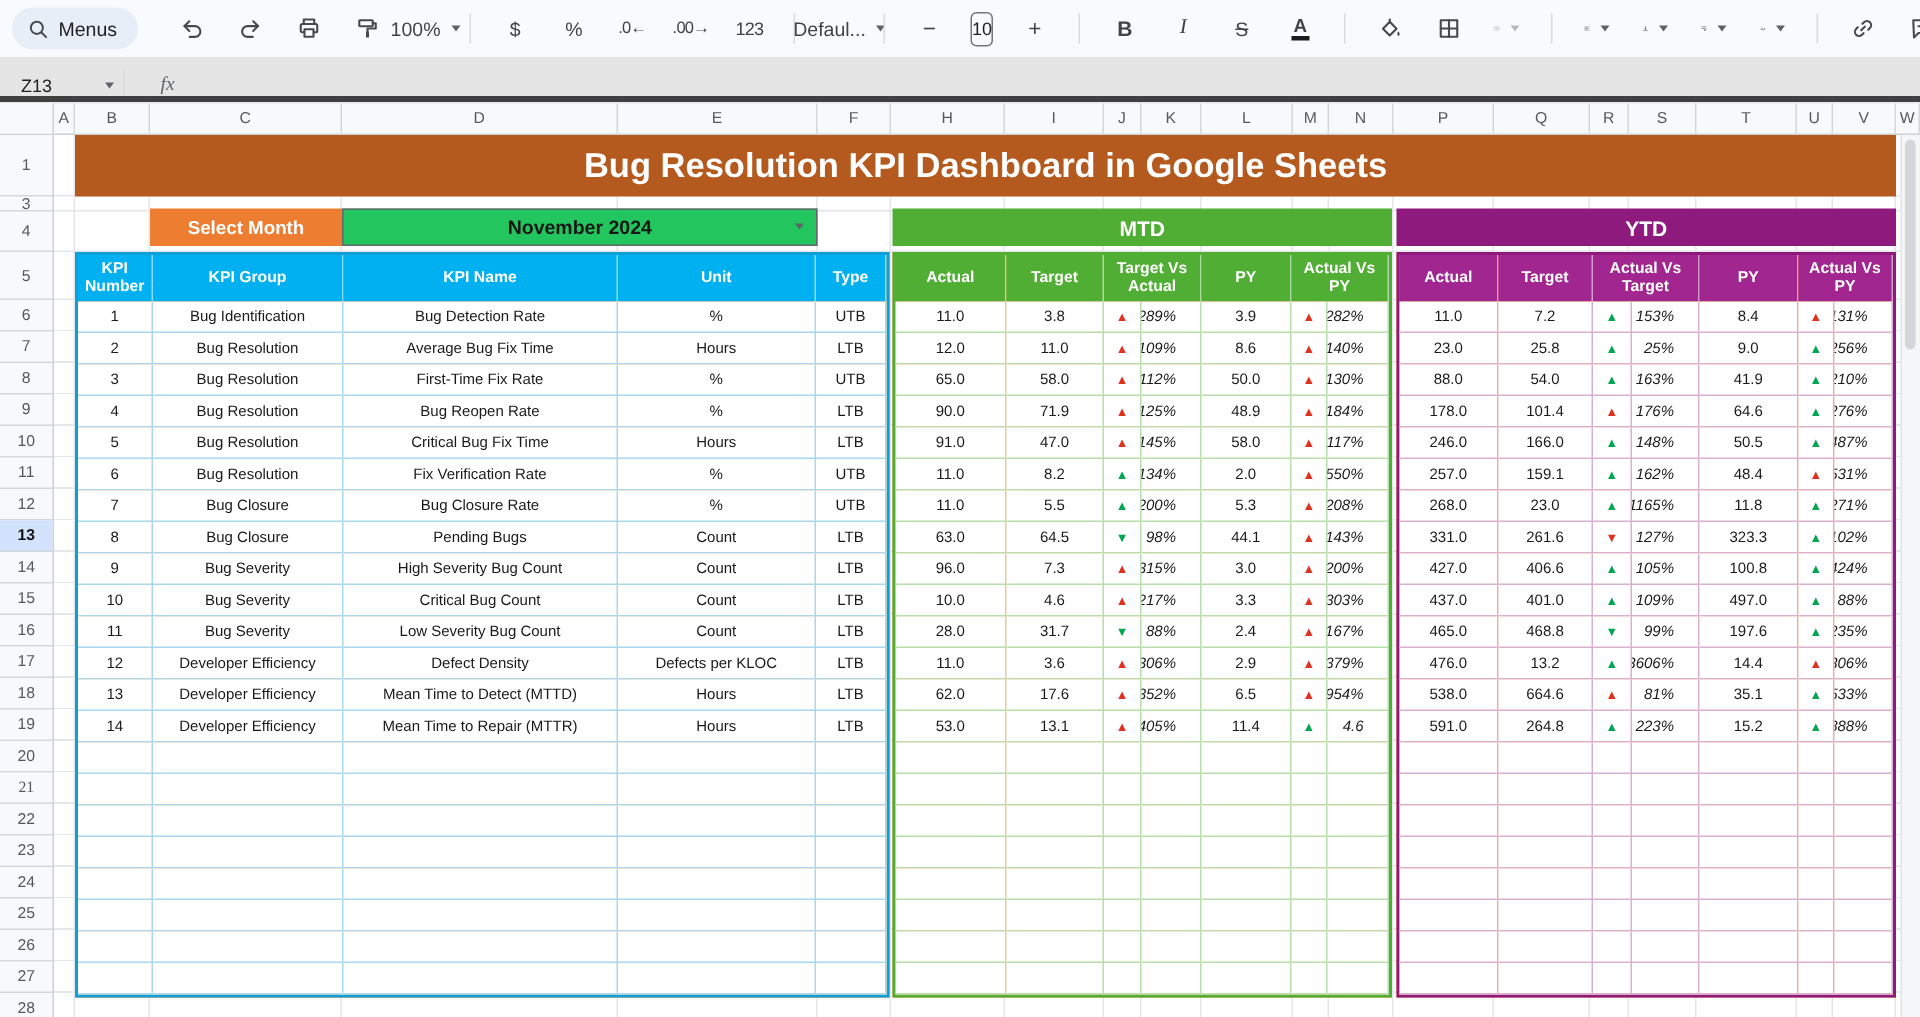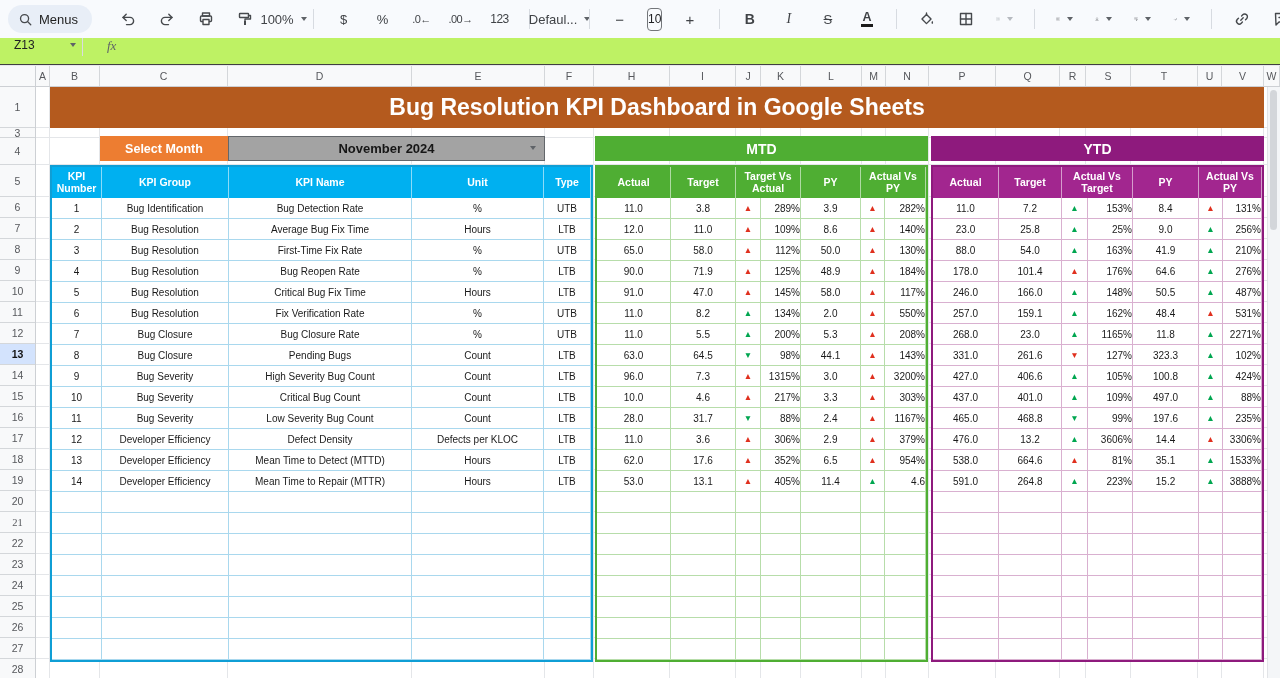--- a/index.html
+++ b/index.html
@@ -25,21 +25,21 @@
   .a-icon .a{font-size:12.5px;font-weight:bold;}
   .a-icon .bar{width:12px;height:3px;background:#1b1b1b;margin-top:1px;}
   .small-lab{font-size:11px;letter-spacing:-0.5px;}
   .sigma{font-size:15px;}
   .ic{stroke:#46494d;fill:none;stroke-width:1.4;stroke-linecap:round;stroke-linejoin:round;}
   .ic .f{fill:#46494d;stroke:none;}
   .ic .wf{fill:#fff;}
   .ic.mut{stroke:#b6bac0;}
 
   
-  .formula-bar{height:26px;background:#bef264;border-bottom:1px solid #404040;display:flex;align-items:flex-start;}
+  .formula-bar{height:26px;background:#e5e5e5;border-bottom:4px solid #404040;display:flex;align-items:flex-end;}
   .name-box{width:76px;padding-left:14px;display:flex;align-items:center;justify-content:space-between;
     font-size:12px;color:#202124;box-sizing:border-box;}
   .fdiv{width:1px;height:18px;background:#dadce0;margin:0 10px 0 6px;}
   .fx{font-style:italic;font-family:"Liberation Serif",serif;font-size:13px;color:#5f6368;margin:0 14px;}
   .formula-input{flex:1;height:100%;}
 
   
   .col-headers{height:22px;display:flex;background:#f8f9fa;border-top:1px solid #e6e8eb;border-bottom:1px solid #cdd0d4;box-sizing:border-box;}
   .corner{width:36px;flex:none;border-right:1px solid #cdd0d4;background:#f8f9fa;box-sizing:border-box;}
   .col-h{flex:none;display:flex;align-items:center;justify-content:center;font-size:10.5px;color:#56585c;
@@ -55,42 +55,42 @@
   .hline{position:absolute;left:0;right:0;height:1px;background:#e4e6e9;z-index:0;}
   .hrep{position:absolute;left:0;right:0;top:110px;height:482px;z-index:0;
     background:repeating-linear-gradient(to bottom,transparent 0,transparent 20px,#e4e6e9 20px,#e4e6e9 21px);}
 
   
   .block{position:absolute;z-index:1;display:flex;align-items:center;justify-content:center;box-sizing:border-box;text-align:center;}
   #title-banner{left:14px;top:0;width:1214px;height:41px;background:var(--title-bg);color:#fff;
     font-size:23px;font-weight:bold;}
   #select-label{left:64px;top:49px;width:128px;height:25px;background:var(--select-bg);color:#fff;
     font-size:12.5px;font-weight:bold;}
-  #month-dd{left:192px;top:49px;width:317px;height:25px;background:#a3a3a3;border:1px solid #63676b;
+  #month-dd{left:192px;top:49px;width:317px;height:25px;background:#22c55e;border:1px solid #63676b;
     font-size:13px;font-weight:bold;color:#161616;}
   #month-dd .dd-caret{position:absolute;right:8px;top:9px;}
   #mtd-banner{left:559px;top:49px;width:333px;height:25px;background:var(--mtd-green);color:#fff;
     font-size:14px;font-weight:bold;}
   #ytd-banner{left:895px;top:49px;width:333px;height:25px;background:var(--ytd-magenta);color:#fff;
     font-size:14px;font-weight:bold;}
 
   .tbl{position:absolute;top:78px;display:grid;z-index:1;background:#f97316;align-content:start;}
   #tbl-left{left:14px;grid-template-columns:50px 127px 183px 132px 47px;border:2px solid var(--left-border);--line:#a9d8ee;}
   #tbl-mtd{left:559px;grid-template-columns:74px 65px 25px 40px 60px 24px 41px;border:2px solid var(--mtd-green);--line:#b7ddaa;}
   #tbl-ytd{left:895px;grid-template-columns:66px 63px 26px 45px 66px 24px 39px;border:2px solid var(--ytd-magenta);--line:#d9b0d0;}
   #tbl-left .hcell{background:var(--left-header);}
   #tbl-mtd .hcell{background:var(--mtd-green);}
   #tbl-ytd .hcell{background:var(--ytd-header);}
   .hcell{height:31px;display:flex;align-items:center;justify-content:center;text-align:center;color:#fff;
     font-weight:bold;font-size:10.5px;line-height:1.12;border-right:1px solid rgba(255,255,255,.55);
     padding:1px 2px;box-sizing:border-box;}
   .dcell{height:21px;box-sizing:border-box;display:flex;align-items:center;justify-content:center;
     font-size:10px;color:#1a1a1a;border-right:1px solid var(--line);border-bottom:1px solid var(--line);
     background:#fff;overflow:hidden;white-space:nowrap;padding:0 1px;}
-  .dcell.pct{justify-content:flex-end;padding-right:0;}
+  .dcell.pct{justify-content:flex-end;padding-right:16px;font-style:italic;}
   .dcell.tri{font-size:8.5px;padding:0;}
   .tri.red{color:var(--tri-red);}
   .tri.green{color:var(--tri-green);}
 
   .scrollbar{position:absolute;right:0;top:0;bottom:0;width:12px;background:#f4f6f8;border-left:1px solid #e2e4e7;z-index:3;}
   .scroll-thumb{position:absolute;top:3px;left:2px;width:7px;height:140px;border-radius:4px;background:#d3d6da;}
 </style>
 </head>
 <body>
 

